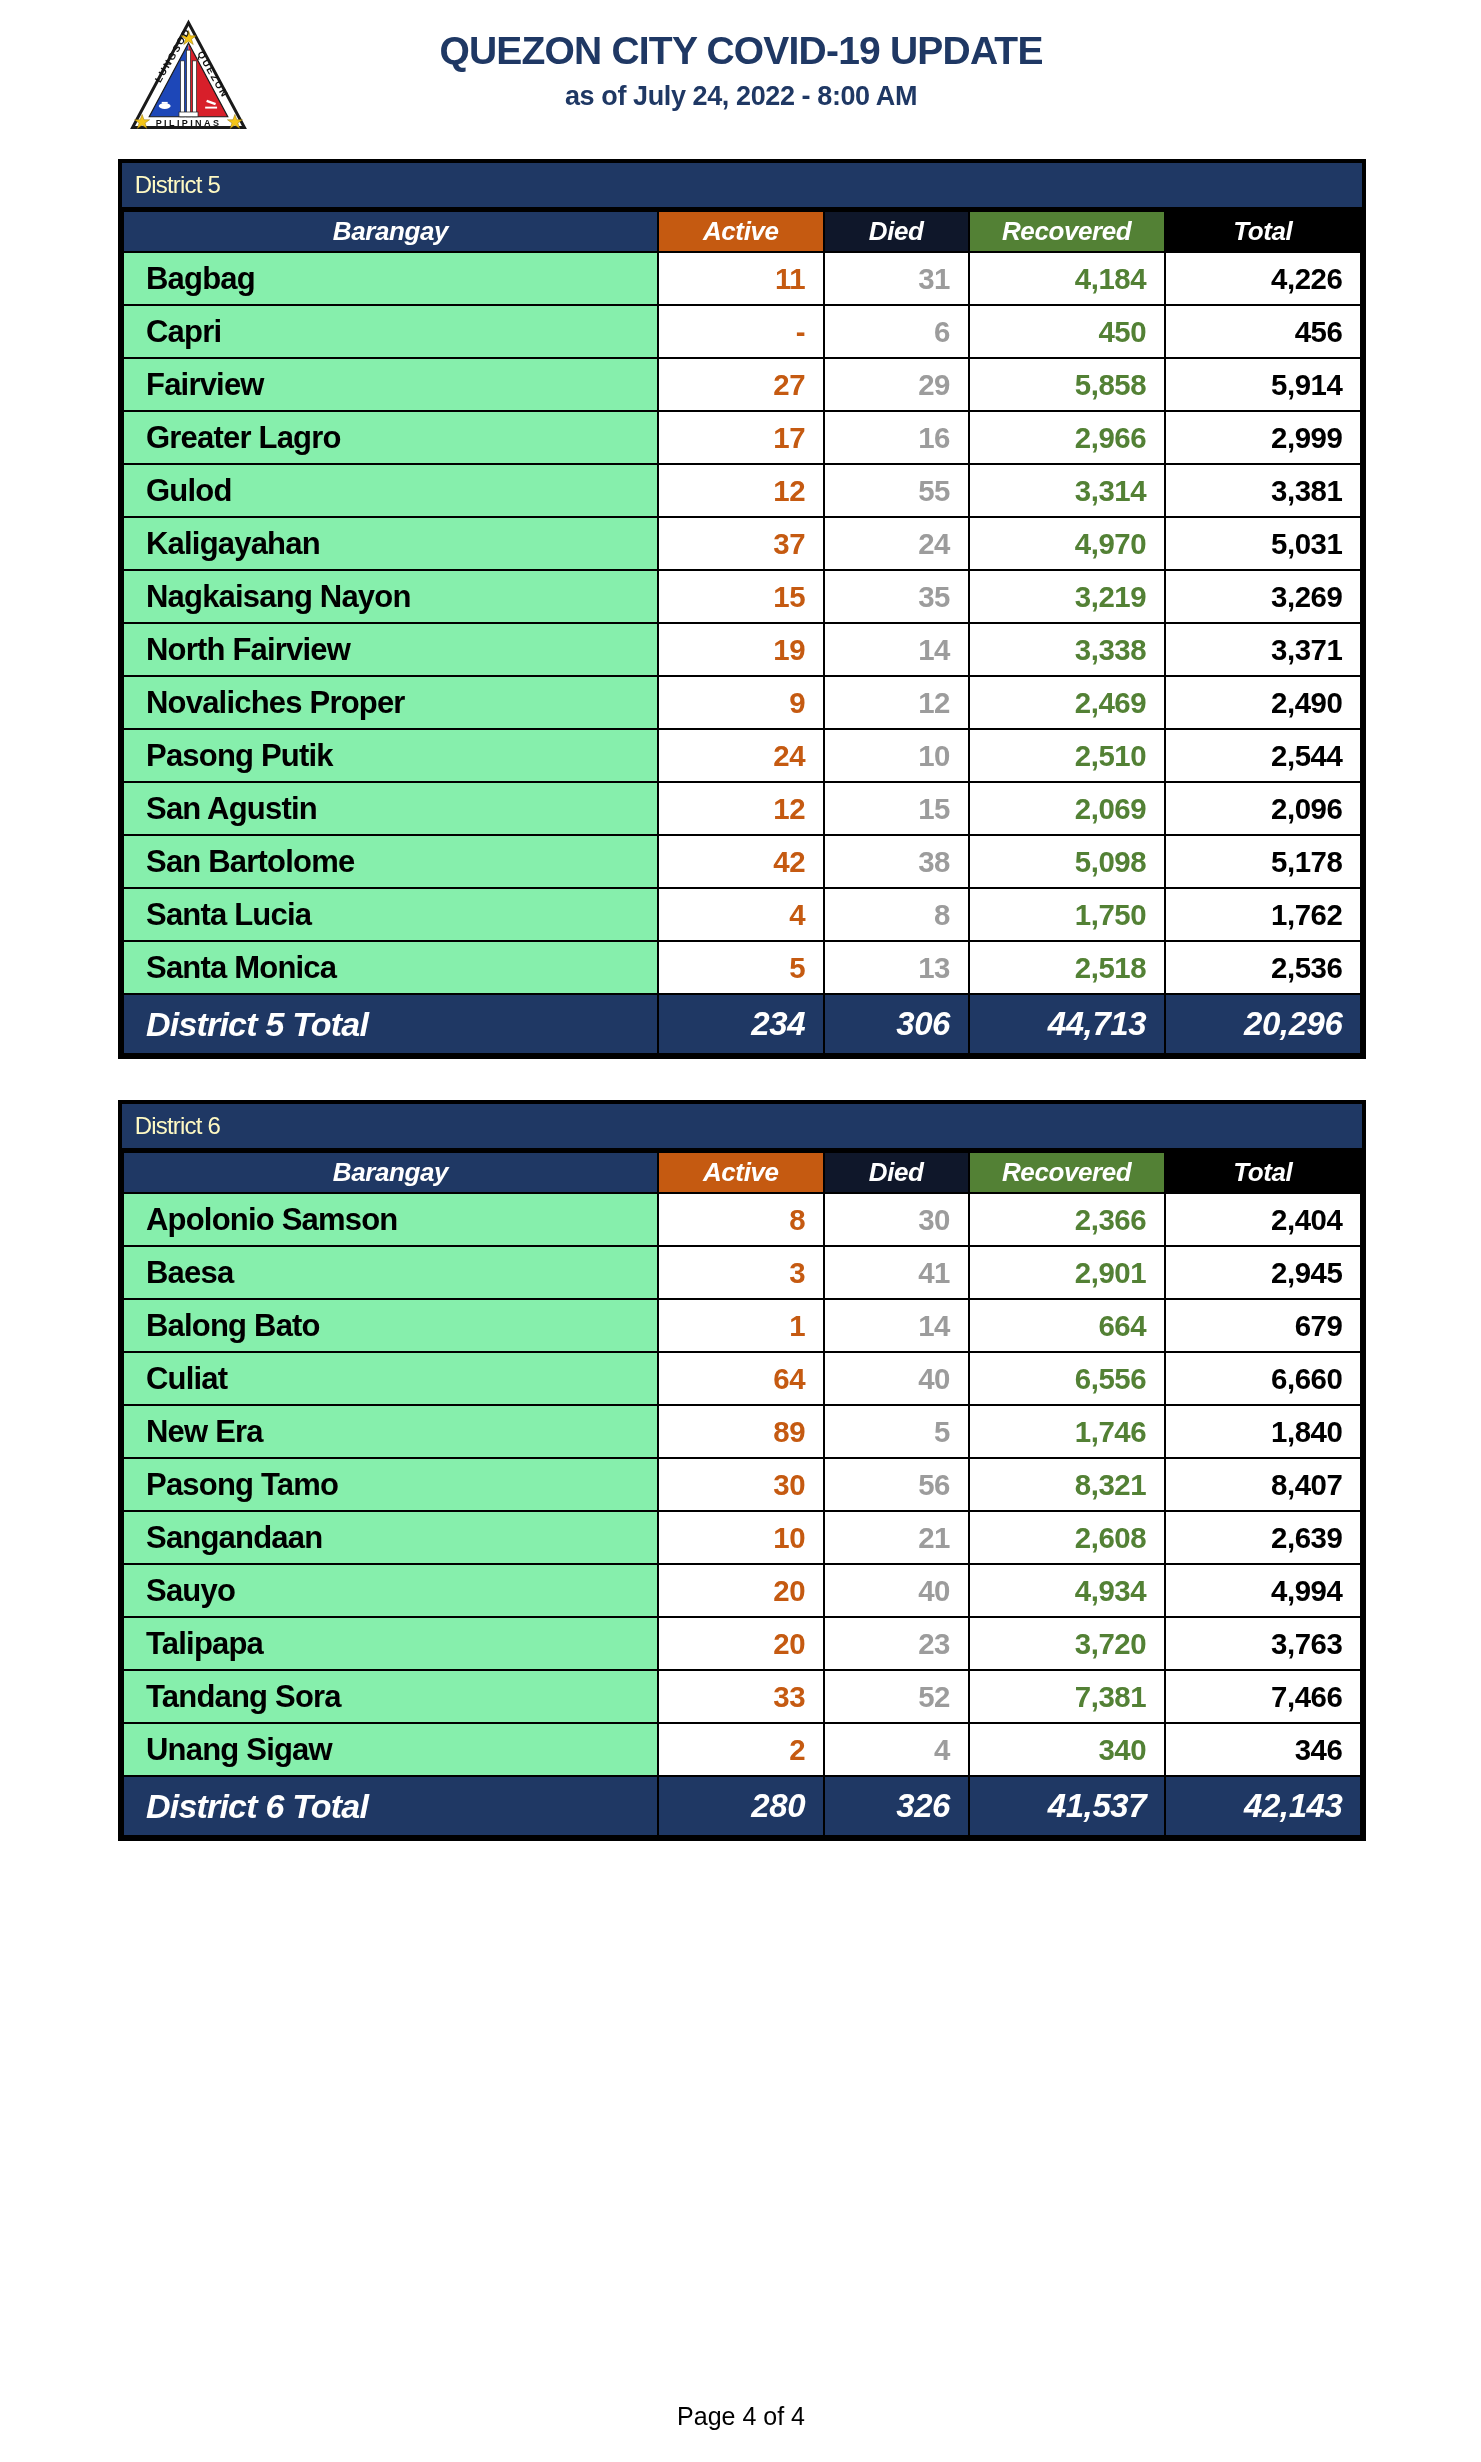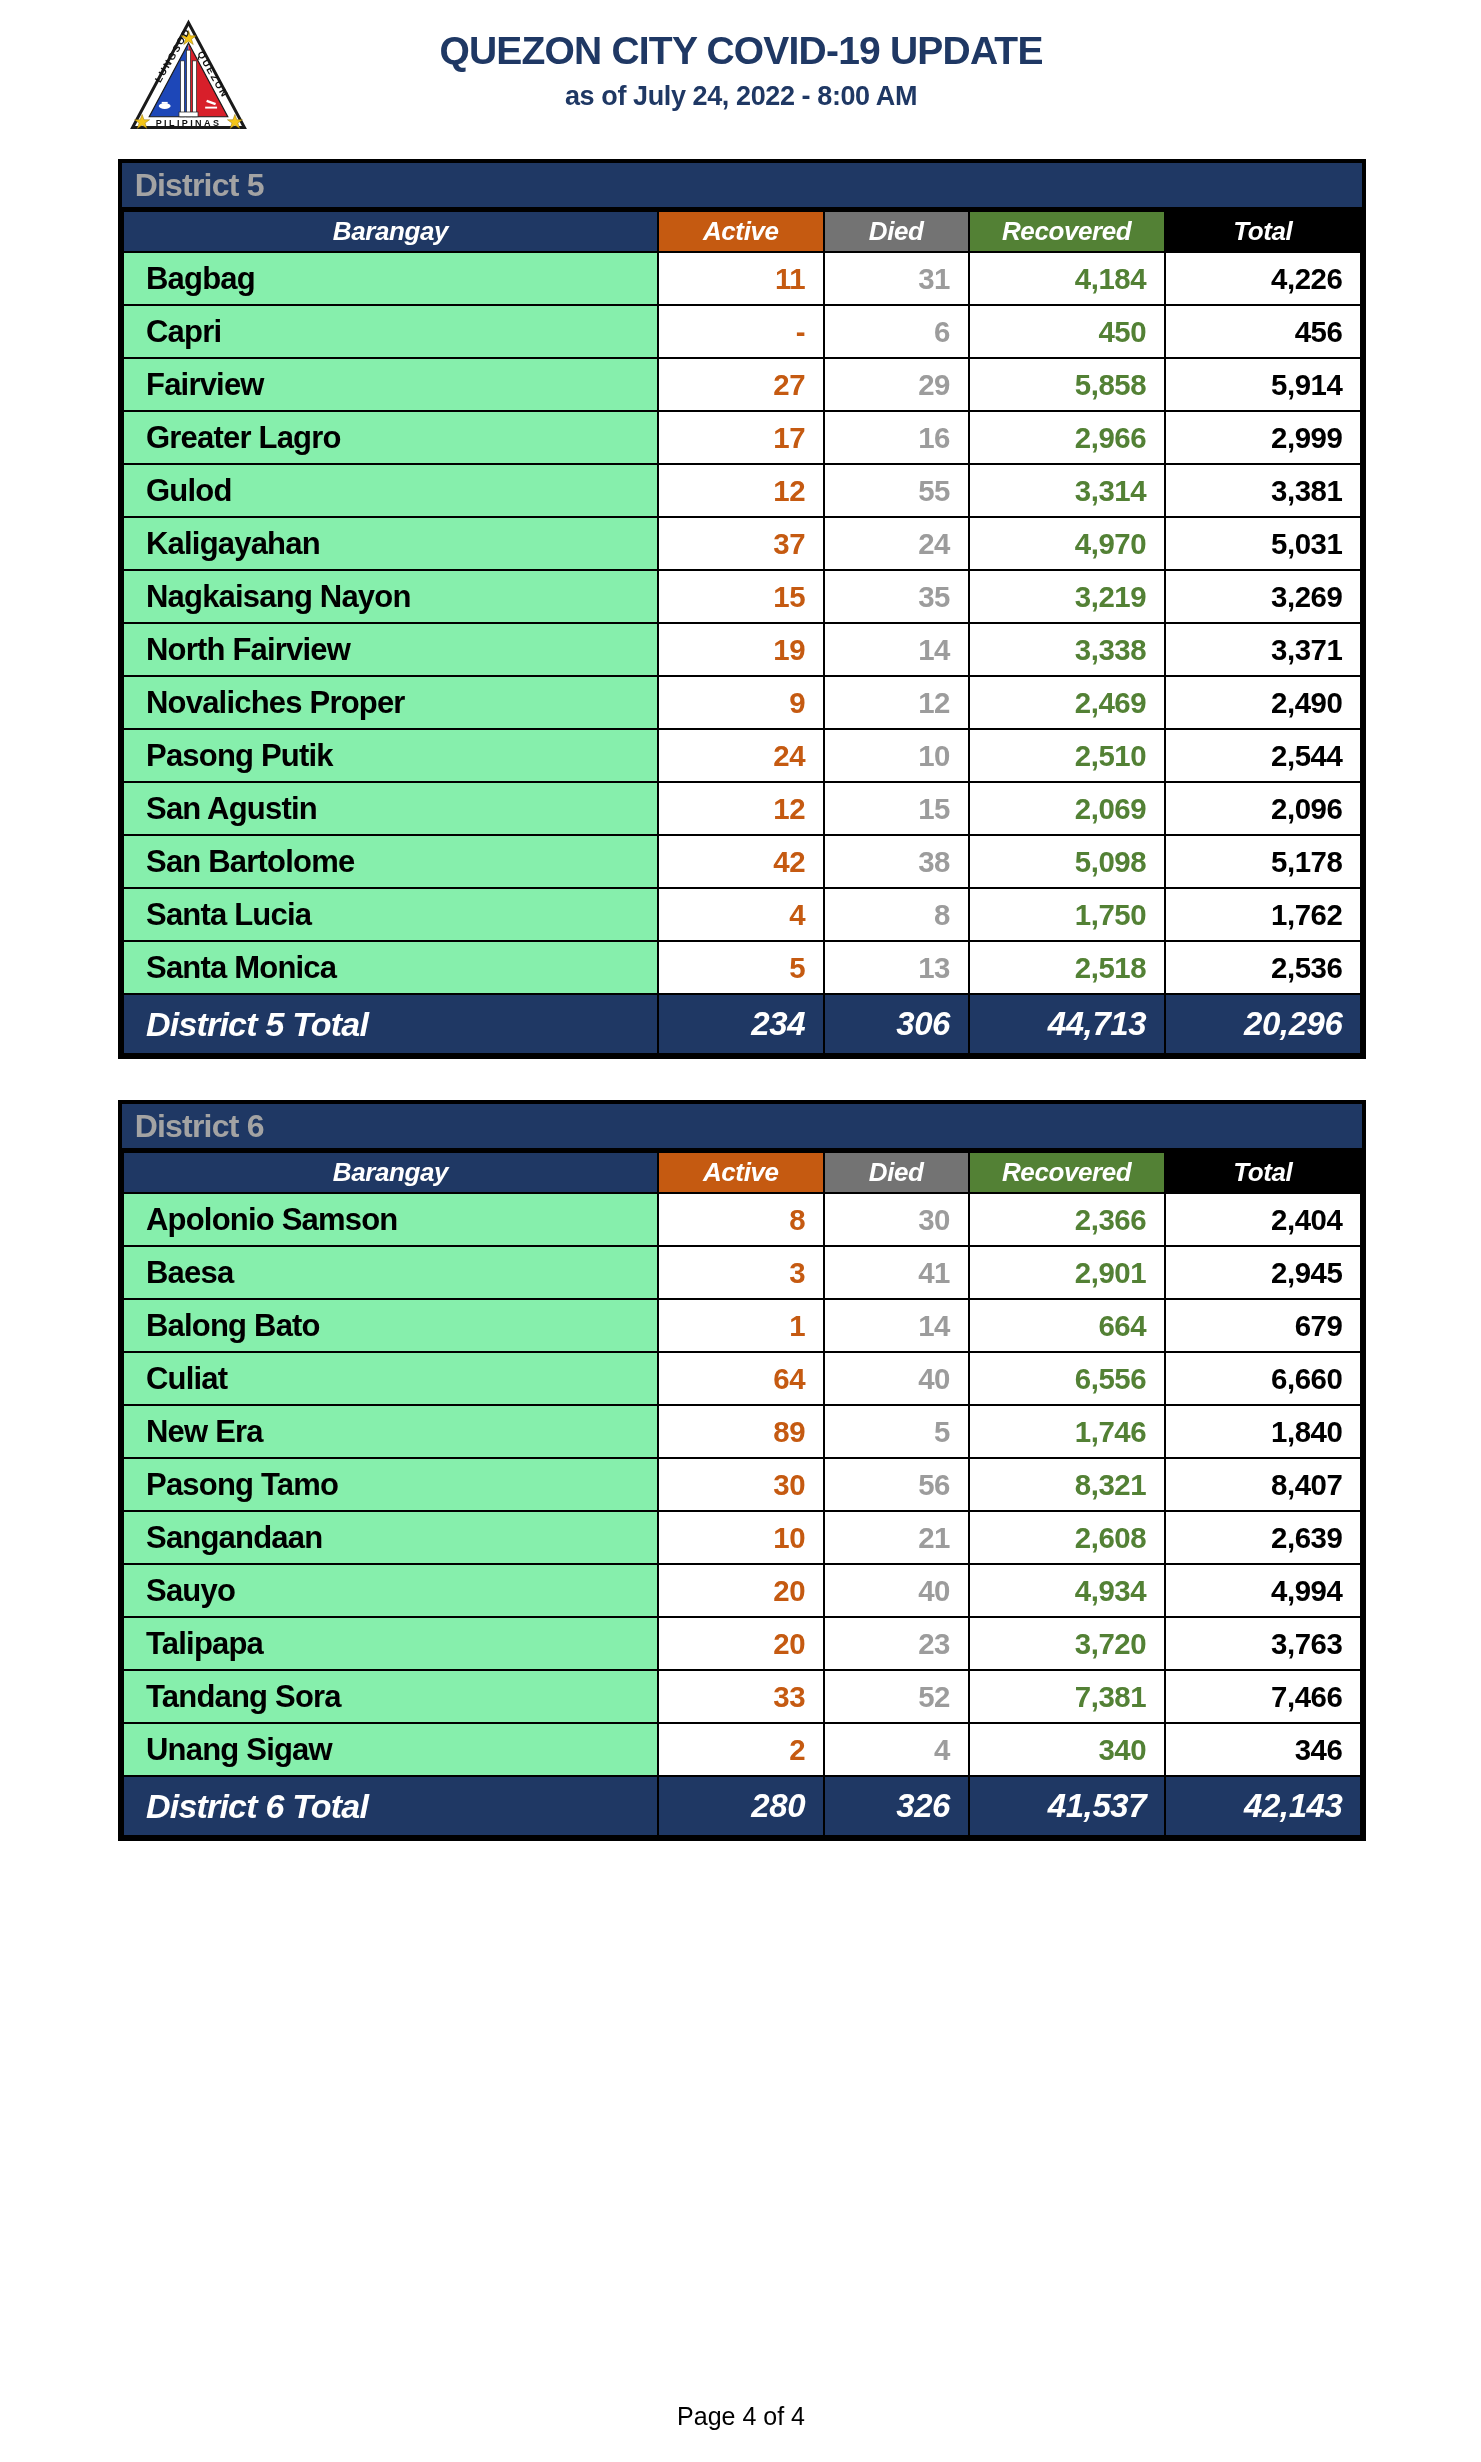--- a/index.html
+++ b/index.html
@@ -37,21 +37,21 @@
     background: #fff;
   }
   .district-bar {
     background: #1F3864;
     border-bottom: 3.2px solid #000;
     height: 44px;
     display: flex; align-items: center;
     padding-left: 12.7px;
   }
   .district-name {
-    color: #a3a3a3; font-size: 32px; font-weight: bold; letter-spacing: -0.8px;
+    color: #fef9c3; font-size: 24px; font-weight: normal; letter-spacing: -0.8px;
   }
   table.covid-table {
     width: 100%;
     border-collapse: collapse;
     table-layout: fixed;
   }
   .covid-table th, .covid-table td { border: 2.4px solid #000; }
 
   col.c-barangay  { width: 43.2%; }
   col.c-active    { width: 13.4%; }
@@ -60,21 +60,21 @@
   col.c-total     { width: 15.85%; }
 
   .covid-table thead th {
     height: 37px;
     color: #fff;
     font-size: 26px; font-weight: bold; font-style: italic;
     text-align: center; letter-spacing: -0.4px;
   }
   th.h-barangay  { background: #1F3864; }
   th.h-active    { background: #C55A11; }
-  th.h-died      { background: #737373; margin-top: 40px; }
+  th.h-died      { background: #0f172a; margin-top: 40px; }
   th.h-recovered { background: #538135; }
   th.h-total     { background: #000000; }
 
   .covid-table tbody td { height: 49px; font-weight: bold; }
   td.name-cell {
     background: #86efac;
     color: #000;
     font-size: 31px;
     padding-left: 22px;
     letter-spacing: -0.8px;

